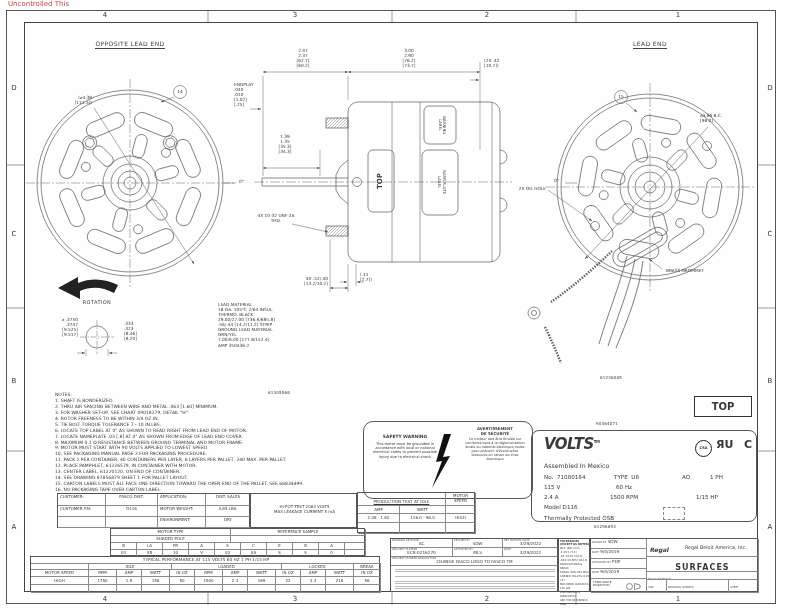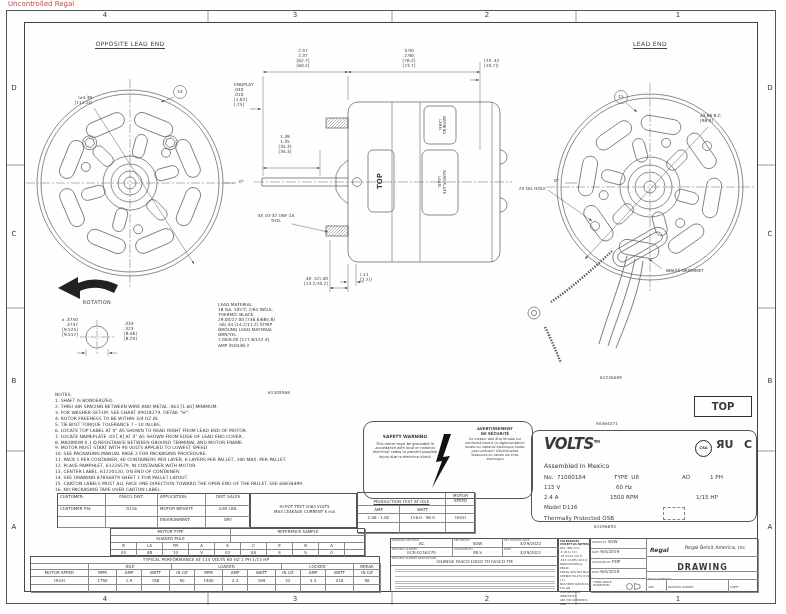--- a/index.html
+++ b/index.html
@@ -25,21 +25,21 @@
   .lbl{font-size:2.7px;color:#555;text-align:left;padding-left:1px;line-height:1.1}
   .val{font-size:4.2px;text-align:center;line-height:1.1}
   .legal{background:repeating-linear-gradient(#b9b9b9 0,#b9b9b9 .7px,transparent .7px,transparent 2.4px)}
   .watermark{position:absolute;left:8px;top:0px;font-size:7px;color:#cc4444}
 </style>
 </head>
 <body>
 
 <div class="sheet">
 
-  <div class="watermark">Uncontrolled Regal</div>
+  <div class="watermark">Uncontrolled This</div>
   <div class="frame-outer"></div>
   <div class="frame-inner"></div>
 
   <span class="zone" style="left:99px;top:11px">4</span>
   <span class="zone" style="left:289px;top:11px">3</span>
   <span class="zone" style="left:481px;top:11px">2</span>
   <span class="zone" style="left:672px;top:11px">1</span>
   <span class="zone" style="left:99px;top:595px">4</span>
   <span class="zone" style="left:289px;top:595px">3</span>
   <span class="zone" style="left:481px;top:595px">2</span>
@@ -469,21 +469,21 @@
       </svg>
     </div>
     <div class="tc" style="left:56px;top:0;width:112px;height:18px">
       <div class="t" style="left:3px;top:2px;font-size:6px;font-weight:bold;font-style:italic;line-height:1;text-align:left">
         <div>Regal</div>
         
       </div>
       <div class="t" style="left:38px;top:6px;width:72px;font-size:4.8px;text-align:left">Regal Beloit America, Inc.</div>
     </div>
     <div class="tc" style="left:56px;top:18px;width:112px;height:15px">
-      <div style="font-size:8px;font-weight:bold;letter-spacing:1px;line-height:1.1;margin-top:1px">DRAWING</div>
+      <div style="font-size:8px;font-weight:bold;letter-spacing:1px;line-height:1.1;margin-top:1px">SURFACES</div>
       
     </div>
     <div class="tc" style="left:56px;top:33px;width:112px;height:8px">
       <span class="lbl" style="float:left">FINISH EXTERIOR</span>
       
     </div>
     <div class="tc" style="left:56px;top:41px;width:20px;height:13px">
       <div class="lbl">SIZE</div>
       
     </div>

